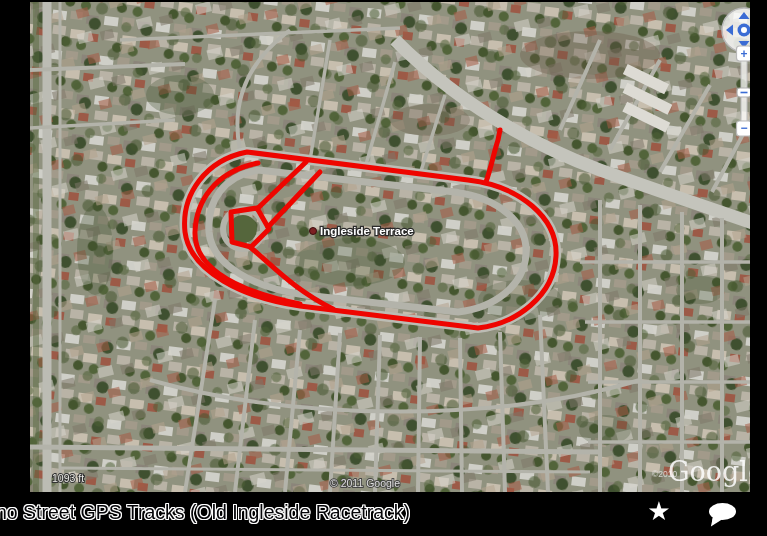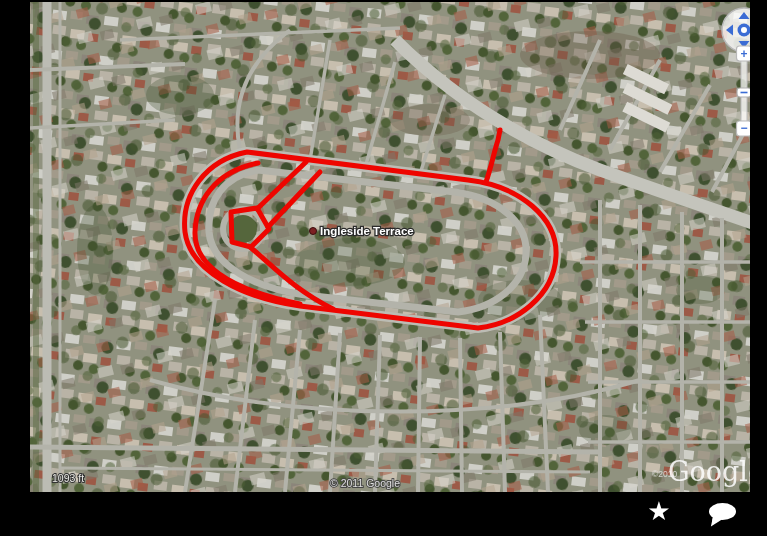--- a/index.html
+++ b/index.html
@@ -139,16 +139,19 @@
         <rect x="736.5" y="46" width="15" height="15" rx="3" fill="#ffffff" stroke="#b9b9b9" stroke-width="1.2"></rect>
         <text x="744" y="57.5" font-size="12" font-weight="bold" fill="#3b6cd4" text-anchor="middle" font-family="Liberation Sans, sans-serif">+</text>
         <rect x="737" y="88" width="14" height="9" rx="3" fill="#ffffff" stroke="#b0b0b0" stroke-width="1.2"></rect>
         <line x1="740.5" y1="92.5" x2="747.5" y2="92.5" stroke="#3b6cd4" stroke-width="1.6"></line>
         <rect x="736.5" y="121" width="15" height="15" rx="3" fill="#ffffff" stroke="#b9b9b9" stroke-width="1.2"></rect>
         <text x="744" y="132" font-size="12" font-weight="bold" fill="#3b6cd4" text-anchor="middle" font-family="Liberation Sans, sans-serif">−</text>
       </g>
     </svg>
   </div>
 
+  <div class="footer">
+    <div class="caption">no Street GPS Tracks (Old Ingleside Racetrack)</div>
+  </div>
   <div class="star">★</div>
   <div class="bubble"></div>
 
 </div>
 
 </body></html>

